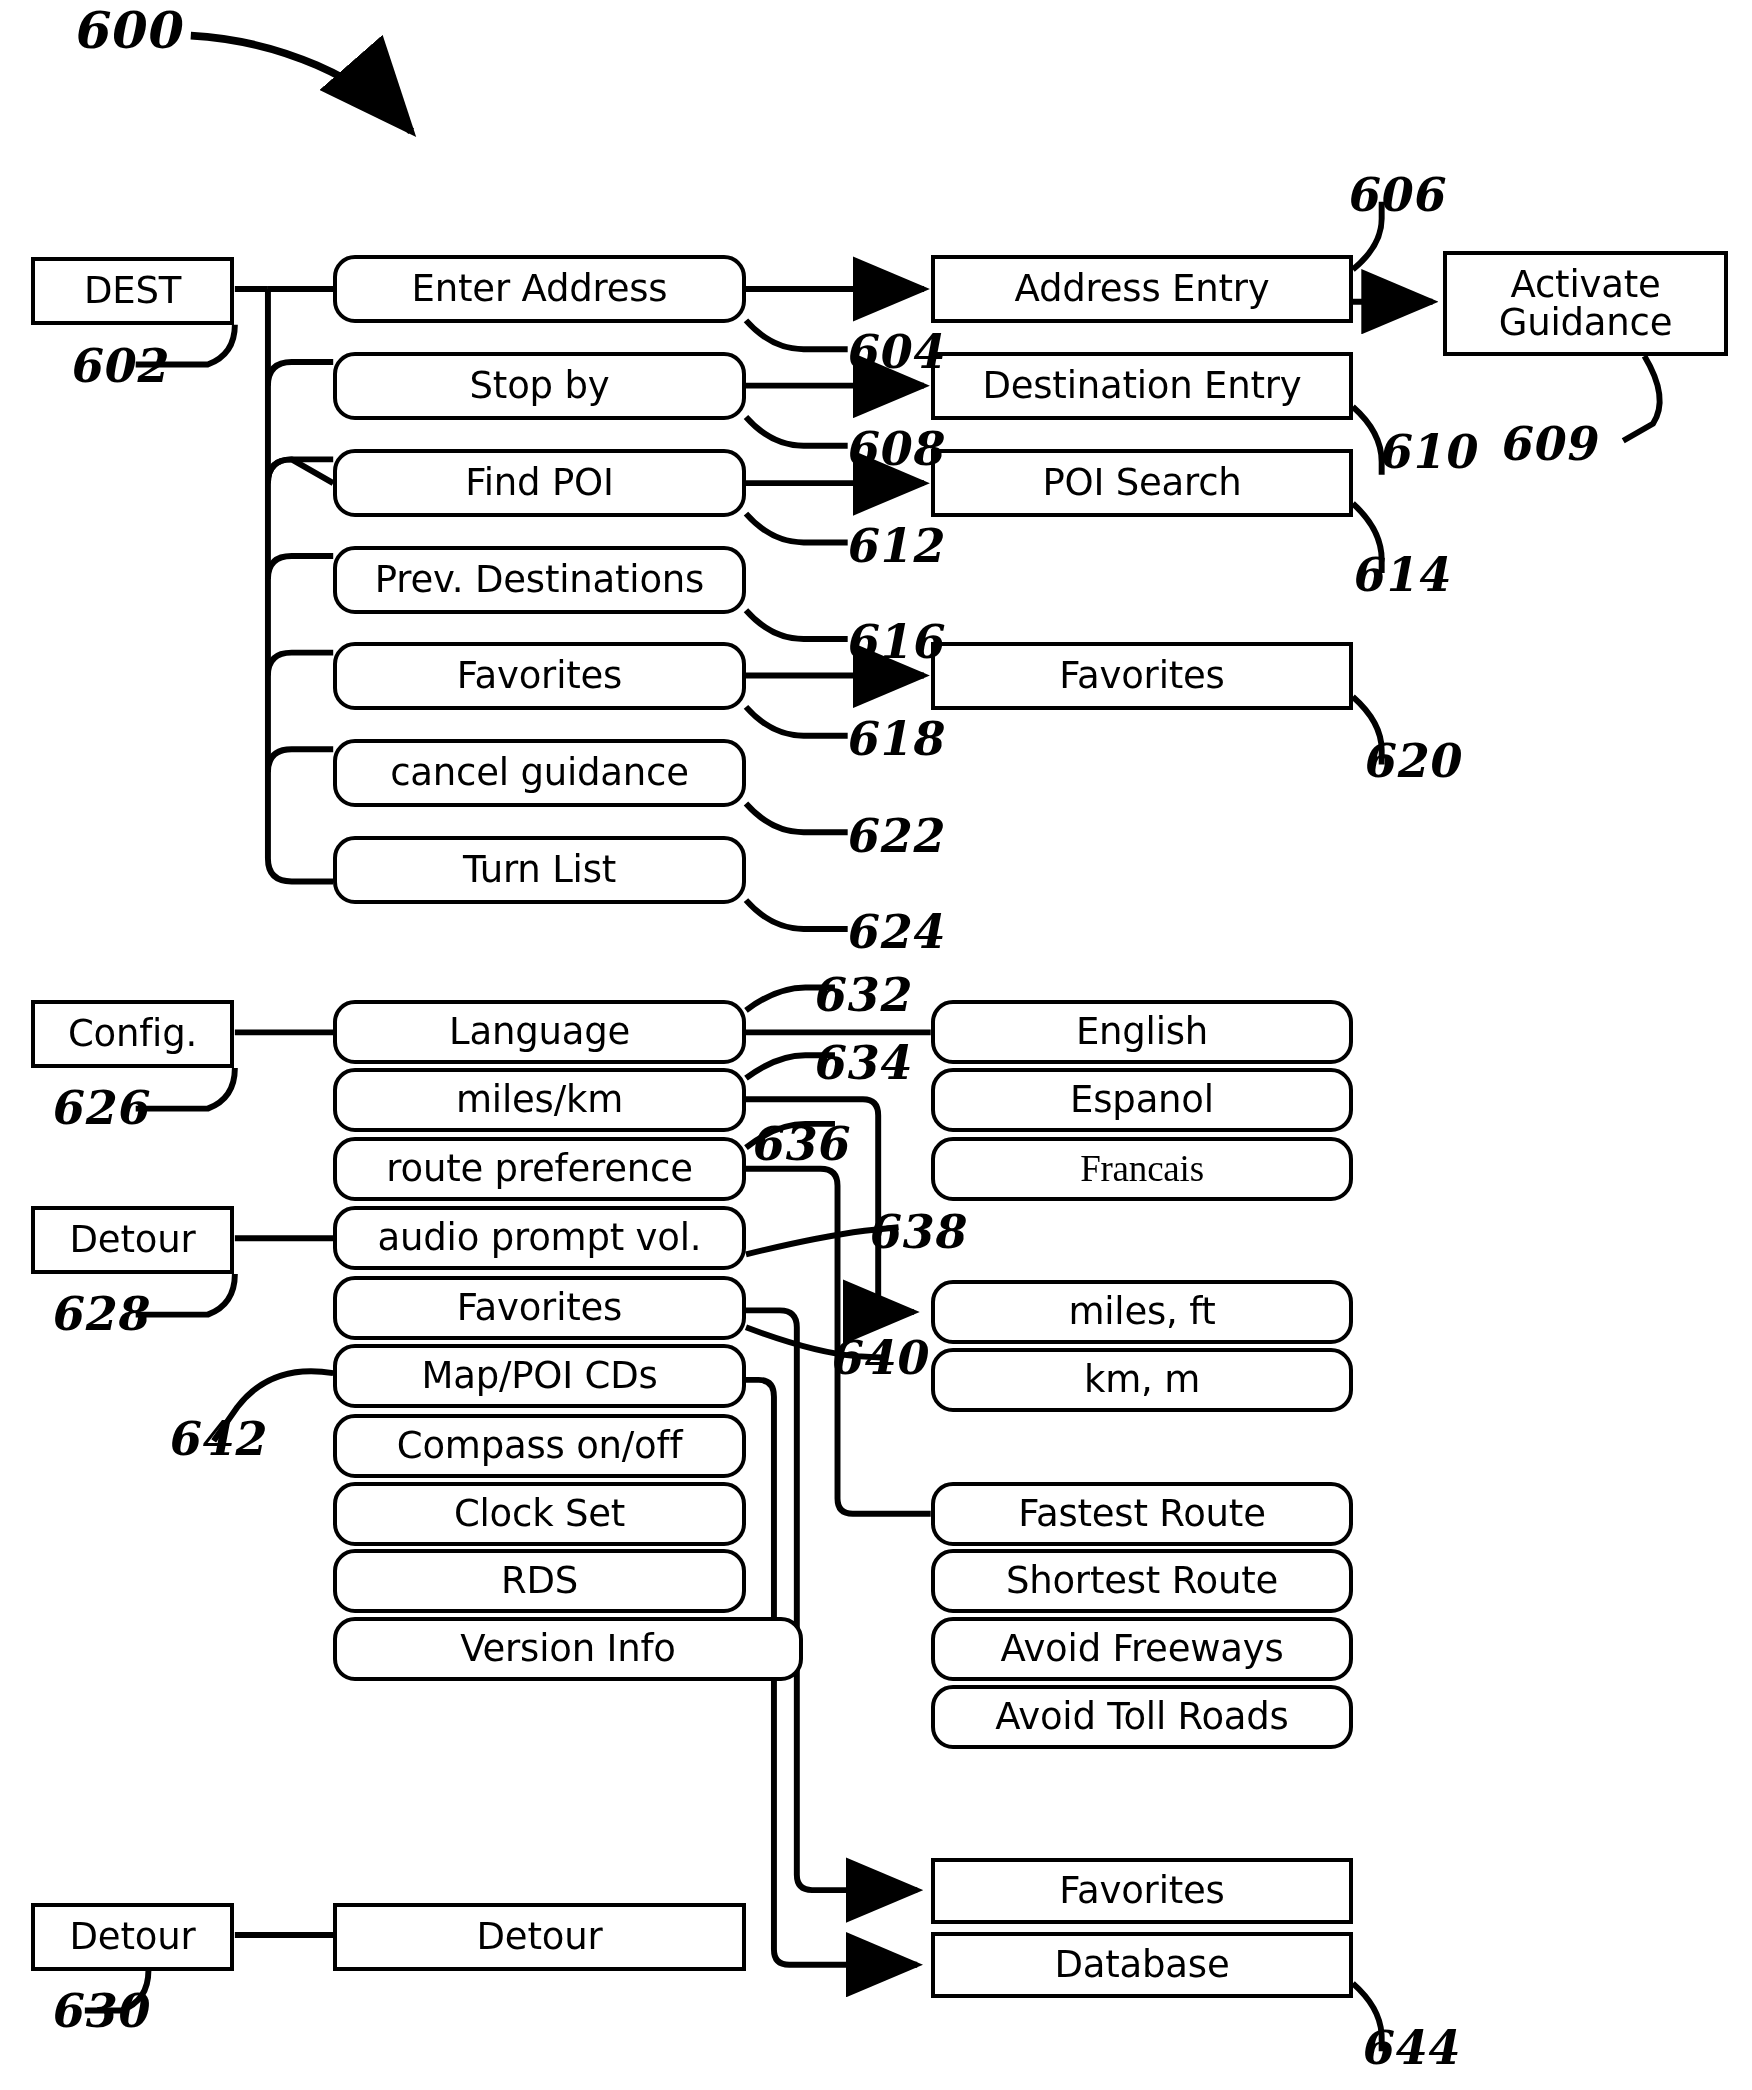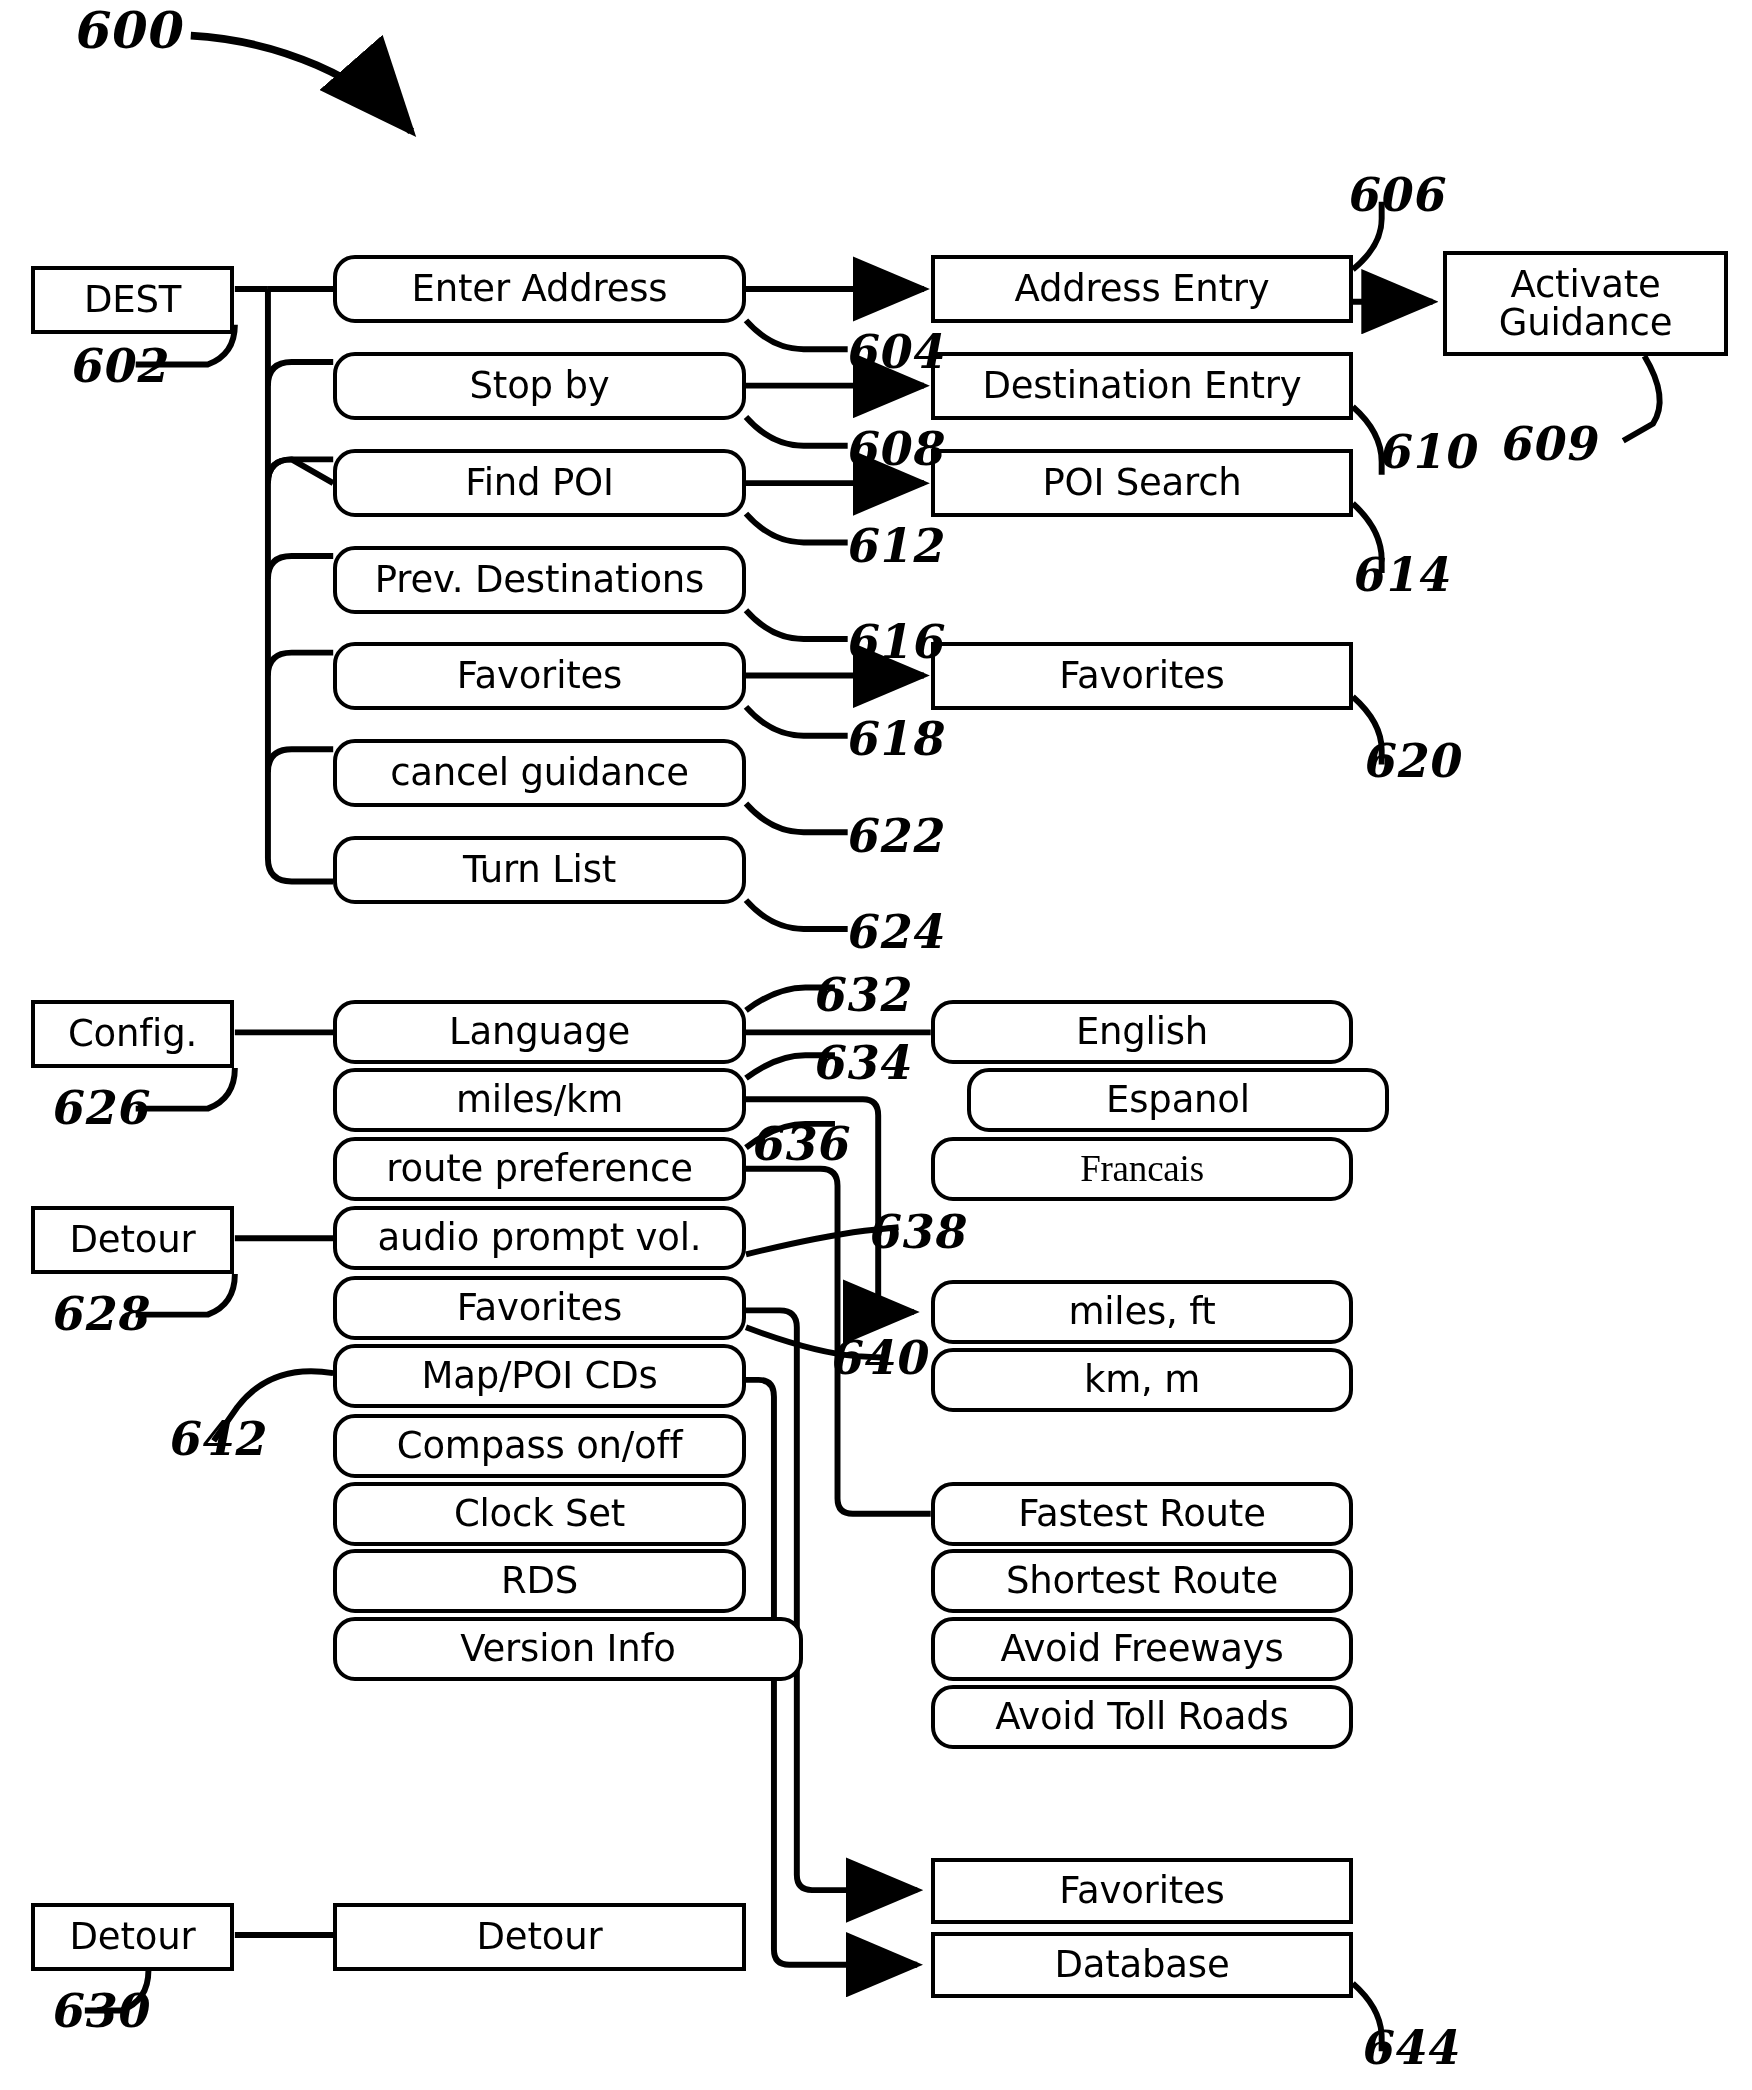--- a/index.html
+++ b/index.html
@@ -95,21 +95,21 @@
 
       <path d="M880,1628 L880,1628 L895,1628 Q913,1628 913,1648 L913,2300 Q913,2318 931,2318 L1082,2318" marker-end="url(#arw)"></path>
 
       <path d="M1596,2340 Q1630,2370 1630,2404 L1630,2420"></path>
 
     </g>
   </svg>
 
   <div class="ref big" style="left:76px;top:0px;">600</div>
 
-  <div class="node sq" style="left:31px;top:266px;width:203px;height:68px;">
+  <div class="node sq" style="left:31px;top:257px;width:203px;height:68px;">
     <span>DEST</span>
   </div>
   <div class="ref" style="left:72px;top:339px;">602</div>
 
   <div class="node rounded" style="left:333px;top:255px;width:413px;height:68px;">
     <span>Enter Address</span>
   </div>
   <div class="node rounded" style="left:333px;top:352px;width:413px;height:68px;">
     <span>Stop by</span>
   </div>
@@ -208,21 +208,21 @@
 
   <div class="ref" style="left:170px;top:1412px;">642</div>
 
   <div class="node sq" style="left:333px;top:1903px;width:413px;height:68px;">
     <span>Detour</span>
   </div>
 
   <div class="node rounded" style="left:931px;top:1000px;width:422px;height:64px;">
     <span>English</span>
   </div>
-  <div class="node rounded" style="left:931px;top:1068px;width:422px;height:64px;margin-left:36px;">
+  <div class="node rounded" style="left:931px;top:1068px;width:422px;height:64px;">
     <span>Espanol</span>
   </div>
   <div class="node rounded" style="left:931px;top:1137px;width:422px;height:64px;font-family:Liberation Serif, serif;">
     <span>Francais</span>
   </div>
 
   <div class="node rounded" style="left:931px;top:1280px;width:422px;height:64px;">
     <span>miles, ft</span>
   </div>
   <div class="node rounded" style="left:931px;top:1348px;width:422px;height:64px;">

